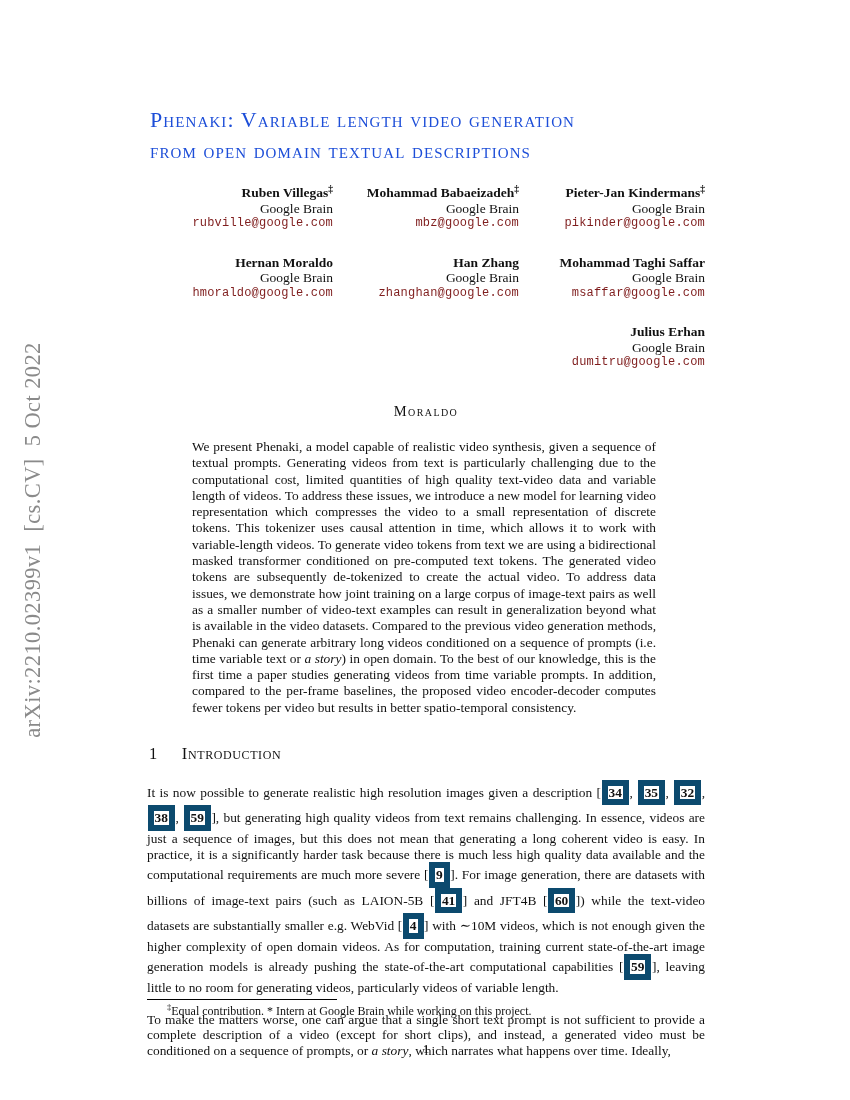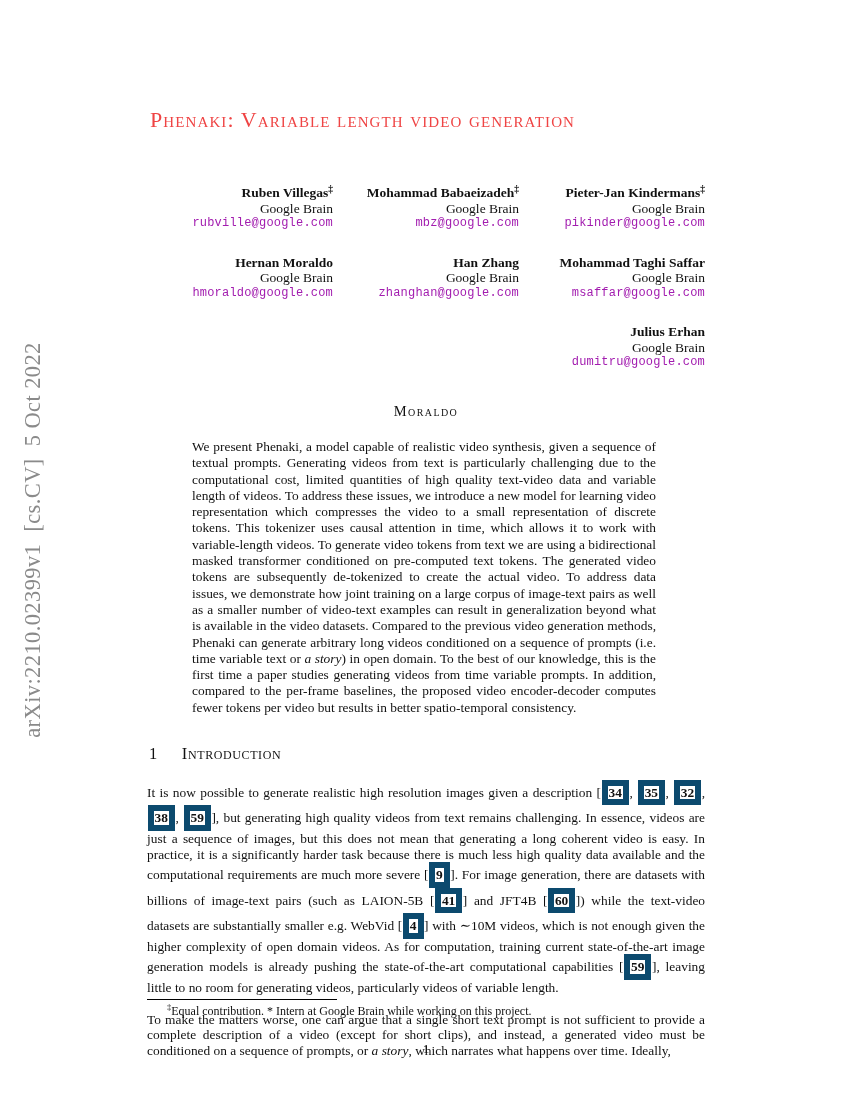--- a/index.html
+++ b/index.html
@@ -28,34 +28,34 @@
   }
 
   
   .paper-title {
     position: absolute;
     left: 150px; top: 104px; width: 570px;
     font-size: 22px;
     line-height: 31px;
     font-variant: small-caps;
     letter-spacing: 1.1px;
-    color: #ef4444;
+    color: #1d4ed8;
     font-family: Liberation Serif, serif;
   }
 
   
   .author-block { position: absolute; left: 147px; top: 185px; width: 558px; }
   .author-row { display: flex; margin-bottom: 23px; }
   .author-cell { flex: 1 1 0; text-align: right; }
   .author-name { font-weight: bold; font-size: 13.5px; line-height: 15.5px; }
   .author-name sup { font-size: 9.5px; line-height: 0; }
   .author-affiliation { font-size: 13.5px; line-height: 15.5px; }
   .author-email {
     font-family: "Liberation Mono", "DejaVu Sans Mono", monospace;
-    font-size: 12px; line-height: 15.5px; color: #a21caf;
+    font-size: 12px; line-height: 15.5px; color: #7f1d1d;
     letter-spacing: 0.2px;
   }
 
   
   .abstract-heading {
     position: absolute; left: 147px; top: 403px; width: 558px;
     text-align: center;
     font-variant: small-caps;
     font-size: 14.5px;
     letter-spacing: 1.4px;
@@ -117,20 +117,21 @@
 </style>
 </head>
 <body>
 
 <div class="sheet">
 
   <div class="arxiv-watermark">arXiv:2210.02399v1  [cs.CV]  5 Oct 2022</div>
 
   <div class="paper-title">
     <div>Phenaki: Variable length video generation</div>
+    <div>from open domain textual descriptions</div>
   </div>
 
   <div class="author-block">
     <div class="author-row">
       <div class="author-cell">
         <div class="author-name"><span>Ruben Villegas</span><sup>‡</sup></div>
         <div class="author-affiliation">Google Brain</div>
         <div class="author-email">rubville@google.com</div>
       </div>
       <div class="author-cell">

